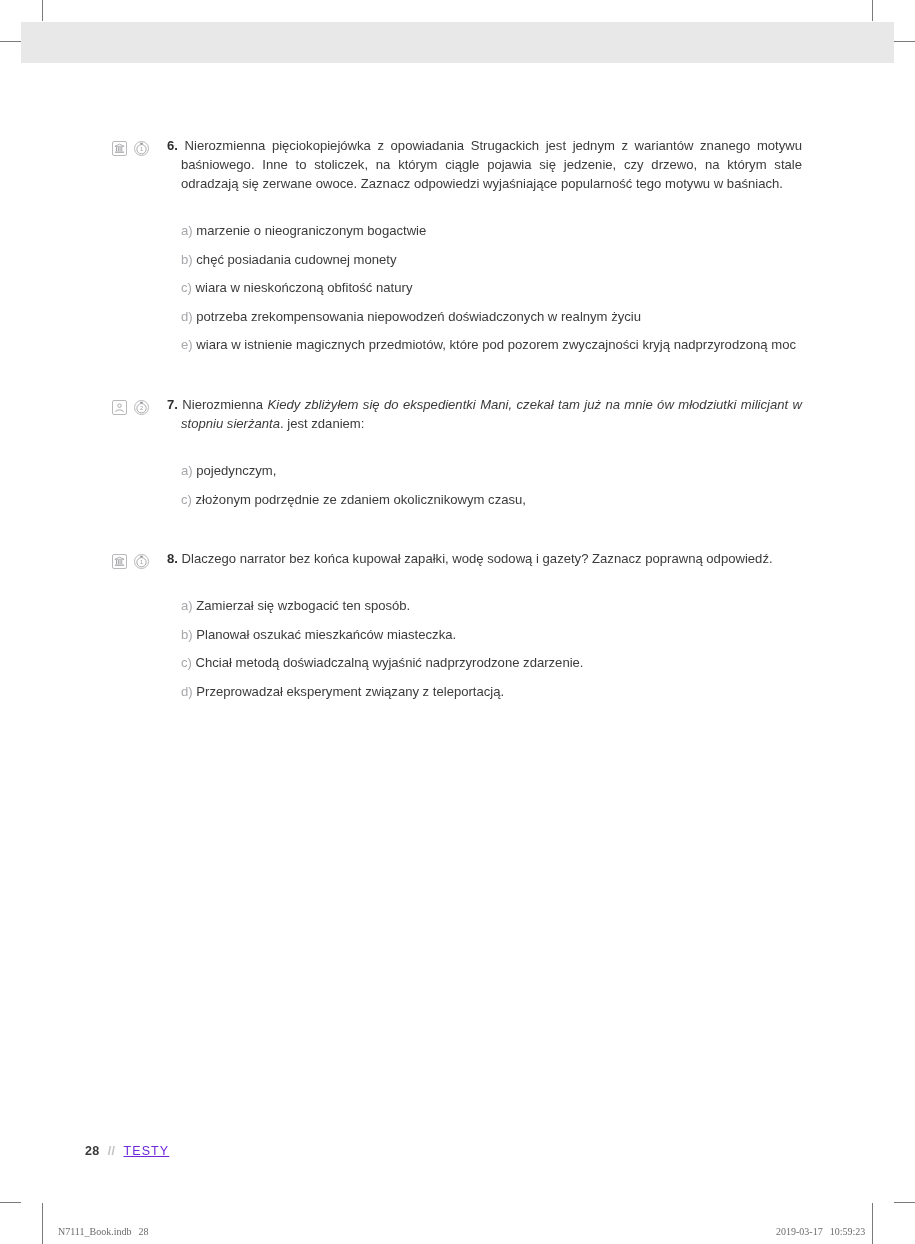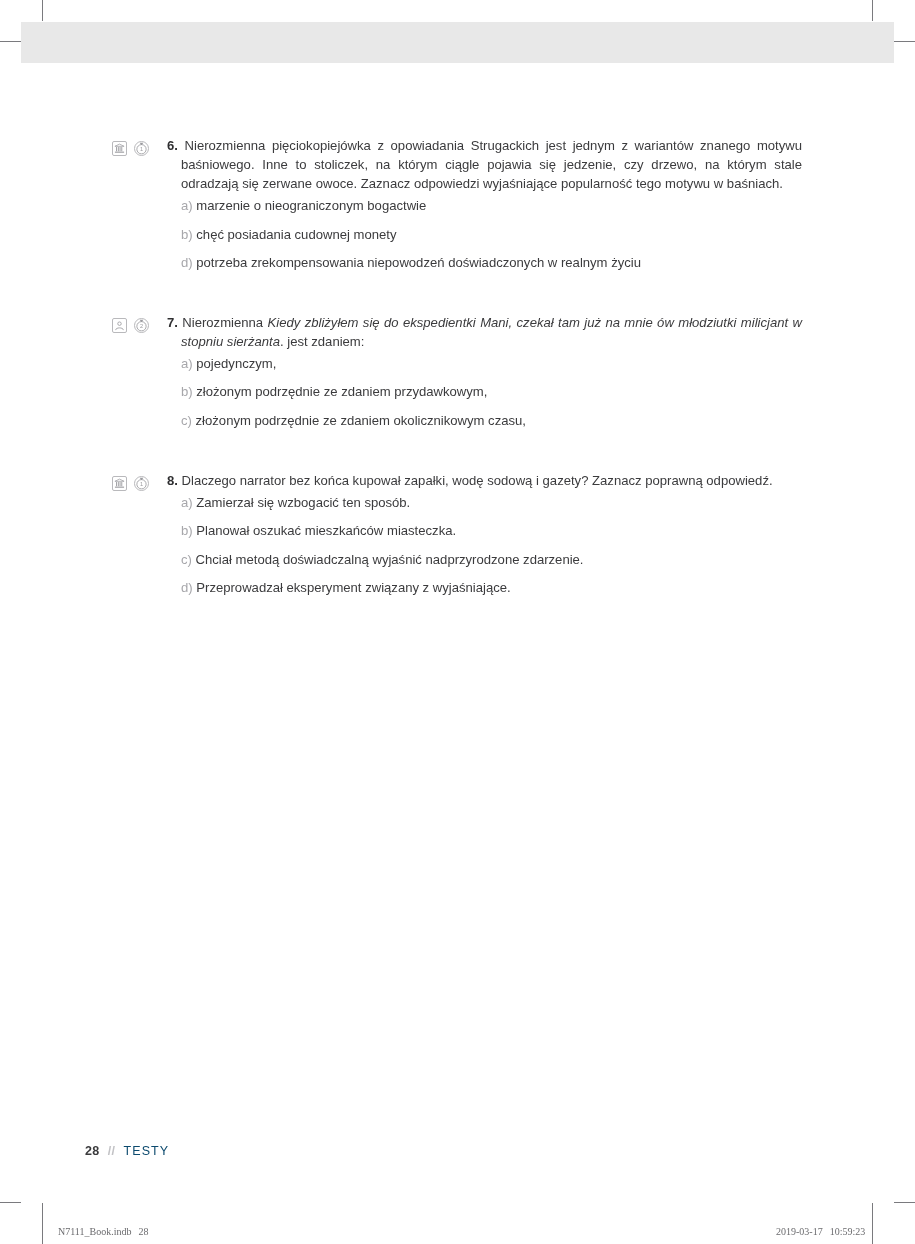--- a/index.html
+++ b/index.html
@@ -106,21 +106,21 @@
   }
   .q-num {
     font-weight: bold;
     color: #2f2f31;
   }
   .q-italic {
     font-style: italic;
   }
 
   .options {
-    margin-top: 4px;
+    margin-top: 29px;
     margin-left: 14px;
   }
   .option {
     font-size: 13.1px;
     line-height: 18.6px;
     color: #3b3b3d;
     margin-bottom: 10px;
     text-indent: -14px;
     padding-left: 14px;
     text-align: justify;
@@ -143,22 +143,23 @@
   }
   .footer-page {
     font-weight: bold;
     color: #3b3b3d;
   }
   .footer-sep {
     color: #c2c2c5;
     font-weight: bold;
   }
   .footer-label {
-    color: #0c4a6e;
+    color: #6d28d9;
     letter-spacing: 1.1px;
+    text-decoration: underline;
   }
 
   
   .meta {
     position: absolute;
     top: 1226px;
     font-size: 10px;
     color: #6b6b6e;
     font-family: "Liberation Serif", serif;
     white-space: nowrap;
@@ -204,21 +205,23 @@
             <rect x="6.5" y="2.1" width="1" height="1.1" fill="#9a9a9e"></rect>
             <text x="7" y="10.2" font-size="6" fill="#9a9a9e" text-anchor="middle" font-family="Liberation Sans, sans-serif">1</text>
           </svg>
         </span>
       </div>
       <div class="q-body">
         <p class="q-stem"><span class="q-num">6.</span> <span>Nierozmienna pięciokopiejówka z opowiadania Strugackich jest jednym z wariantów znanego motywu baśniowego. Inne to stoliczek, na którym ciągle pojawia się jedzenie, czy drzewo, na którym stale odradzają się zerwane owoce. Zaznacz odpowiedzi wyjaśniające popularność tego motywu w baśniach.</span></p>
         <div class="options">
           <div class="option"><span class="opt-letter">a)</span> <span>marzenie o nieograniczonym bogactwie</span></div>
           <div class="option"><span class="opt-letter">b)</span> <span>chęć posiadania cudownej monety</span></div>
+          <div class="option"><span class="opt-letter">c)</span> <span>wiara w nieskończoną obfitość natury</span></div>
           <div class="option"><span class="opt-letter">d)</span> <span>potrzeba zrekompensowania niepowodzeń doświadczonych w realnym życiu</span></div>
+          <div class="option"><span class="opt-letter">e)</span> <span>wiara w istnienie magicznych przedmiotów, które pod pozorem zwyczajności kryją nadprzyrodzoną moc</span></div>
         </div>
       </div>
     </div>
 
     <div class="question-block" style="margin-top:40px; margin-bottom:24px;">
       <div class="icon-col">
         <span class="q-icon">
           <svg width="11" height="11" viewBox="0 0 12 12">
             <circle cx="6" cy="4" r="1.9" fill="none" stroke="#9a9a9e" stroke-width="0.9"></circle>
             <path d="M1.8 11 C1.8 7.8 10.2 7.8 10.2 11" fill="none" stroke="#9a9a9e" stroke-width="0.9"></path>
@@ -230,21 +233,20 @@
             <rect x="5.6" y="0.8" width="2.8" height="1.5" fill="#9a9a9e"></rect>
             <rect x="6.5" y="2.1" width="1" height="1.1" fill="#9a9a9e"></rect>
             <text x="7" y="10.2" font-size="6" fill="#9a9a9e" text-anchor="middle" font-family="Liberation Sans, sans-serif">2</text>
           </svg>
         </span>
       </div>
       <div class="q-body">
         <p class="q-stem"><span class="q-num">7.</span> <span>Nierozmienna </span><span class="q-italic">Kiedy zbliżyłem się do ekspedientki Mani, czekał tam już na mnie ów młodziutki milicjant w stopniu sierżanta</span><span>. jest zdaniem:</span></p>
         <div class="options">
           <div class="option"><span class="opt-letter">a)</span> <span>pojedynczym,</span></div>
-          <div class="option"><span class="opt-letter">b)</span> <span>złożonym podrzędnie ze zdaniem przydawkowym,</span></div>
           <div class="option"><span class="opt-letter">c)</span> <span>złożonym podrzędnie ze zdaniem okolicznikowym czasu,</span></div>
         </div>
       </div>
     </div>
 
     <div class="question-block" style="margin-top:40px;">
       <div class="icon-col">
         <span class="q-icon">
           <svg width="11" height="11" viewBox="0 0 12 12">
             <polygon points="6,1.2 11,3.6 1,3.6" fill="none" stroke="#9a9a9e" stroke-width="0.8"></polygon>
@@ -263,21 +265,21 @@
             <text x="7" y="10.2" font-size="6" fill="#9a9a9e" text-anchor="middle" font-family="Liberation Sans, sans-serif">1</text>
           </svg>
         </span>
       </div>
       <div class="q-body">
         <p class="q-stem"><span class="q-num">8.</span> <span>Dlaczego narrator bez końca kupował zapałki, wodę sodową i gazety? Zaznacz poprawną odpowiedź.</span></p>
         <div class="options">
           <div class="option"><span class="opt-letter">a)</span> <span>Zamierzał się wzbogacić ten sposób.</span></div>
           <div class="option"><span class="opt-letter">b)</span> <span>Planował oszukać mieszkańców miasteczka.</span></div>
           <div class="option"><span class="opt-letter">c)</span> <span>Chciał metodą doświadczalną wyjaśnić nadprzyrodzone zdarzenie.</span></div>
-          <div class="option"><span class="opt-letter">d)</span> <span>Przeprowadzał eksperyment związany z wyjaśniające.</span></div>
+          <div class="option"><span class="opt-letter">d)</span> <span>Przeprowadzał eksperyment związany z teleportacją.</span></div>
         </div>
       </div>
     </div>
 
   </div>
 
   <div class="footer">
     <span class="footer-page">28</span>
     <span class="footer-sep">//</span>
     <span class="footer-label">TESTY</span>

